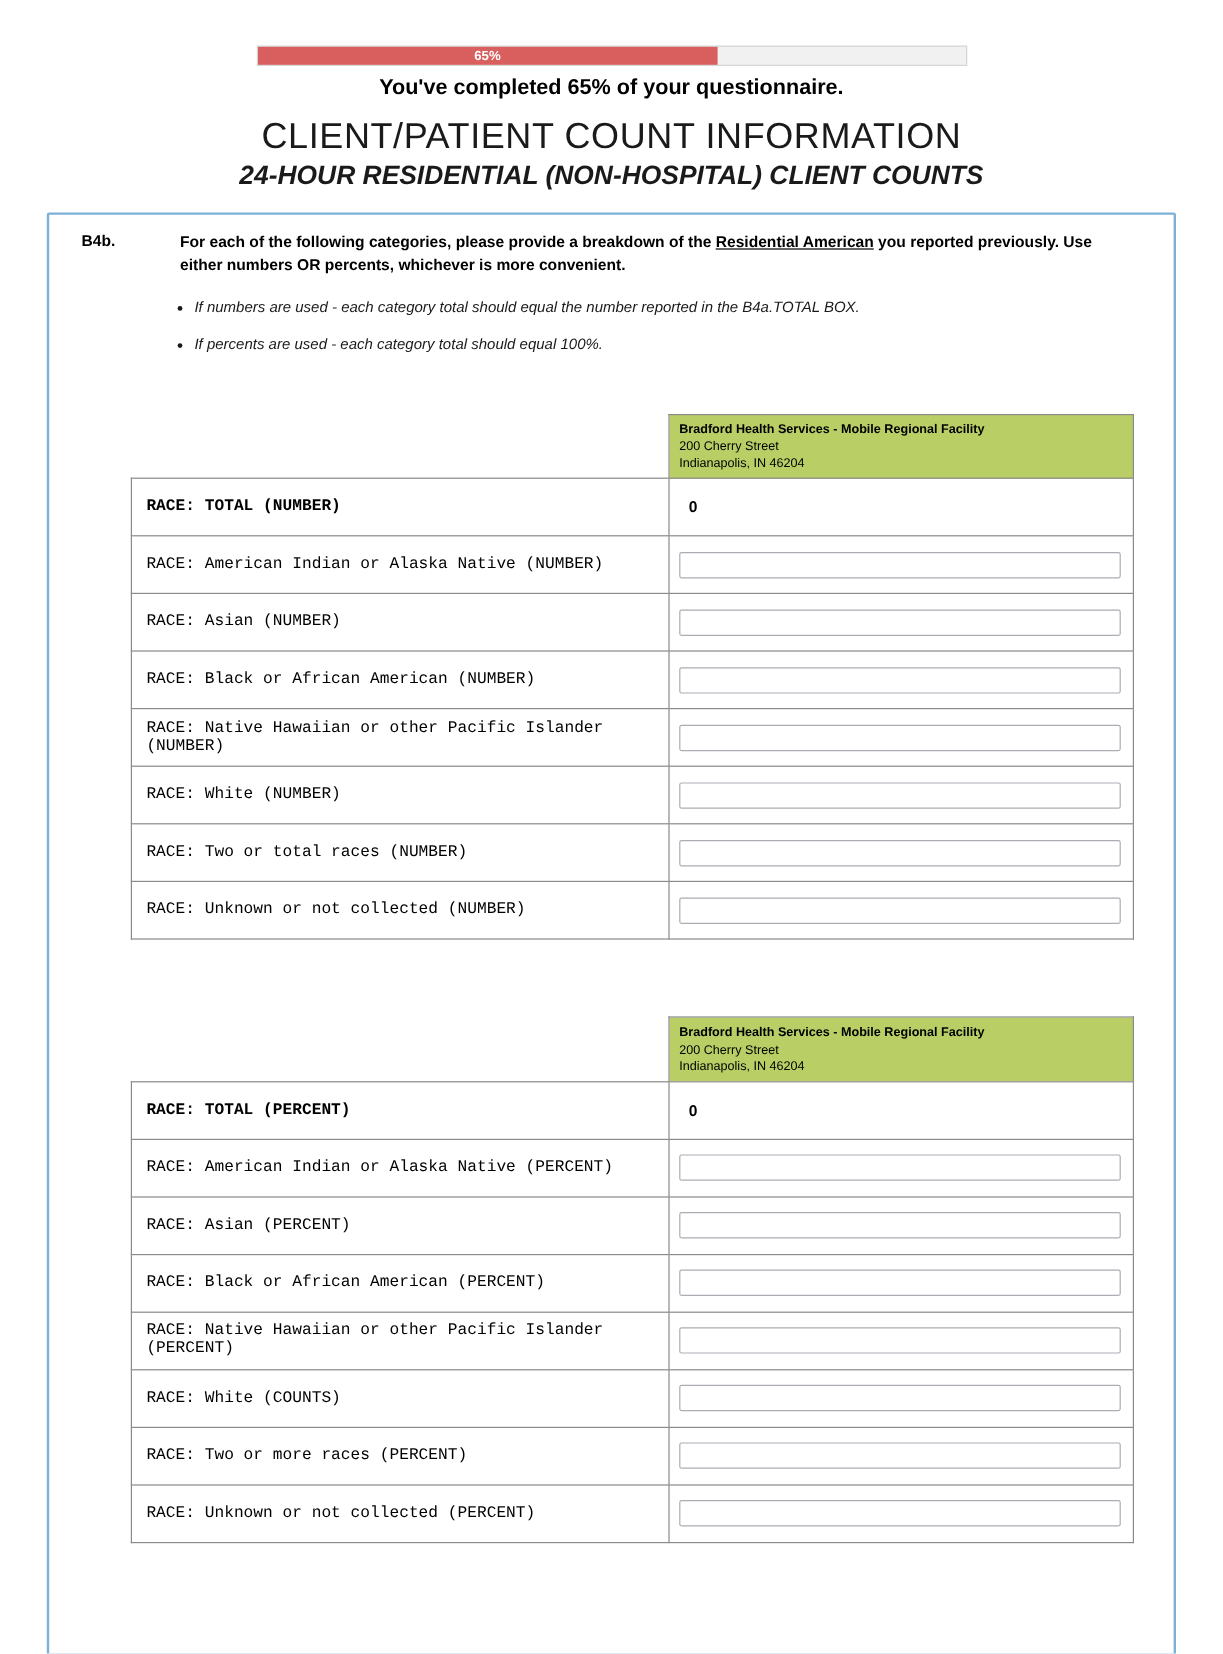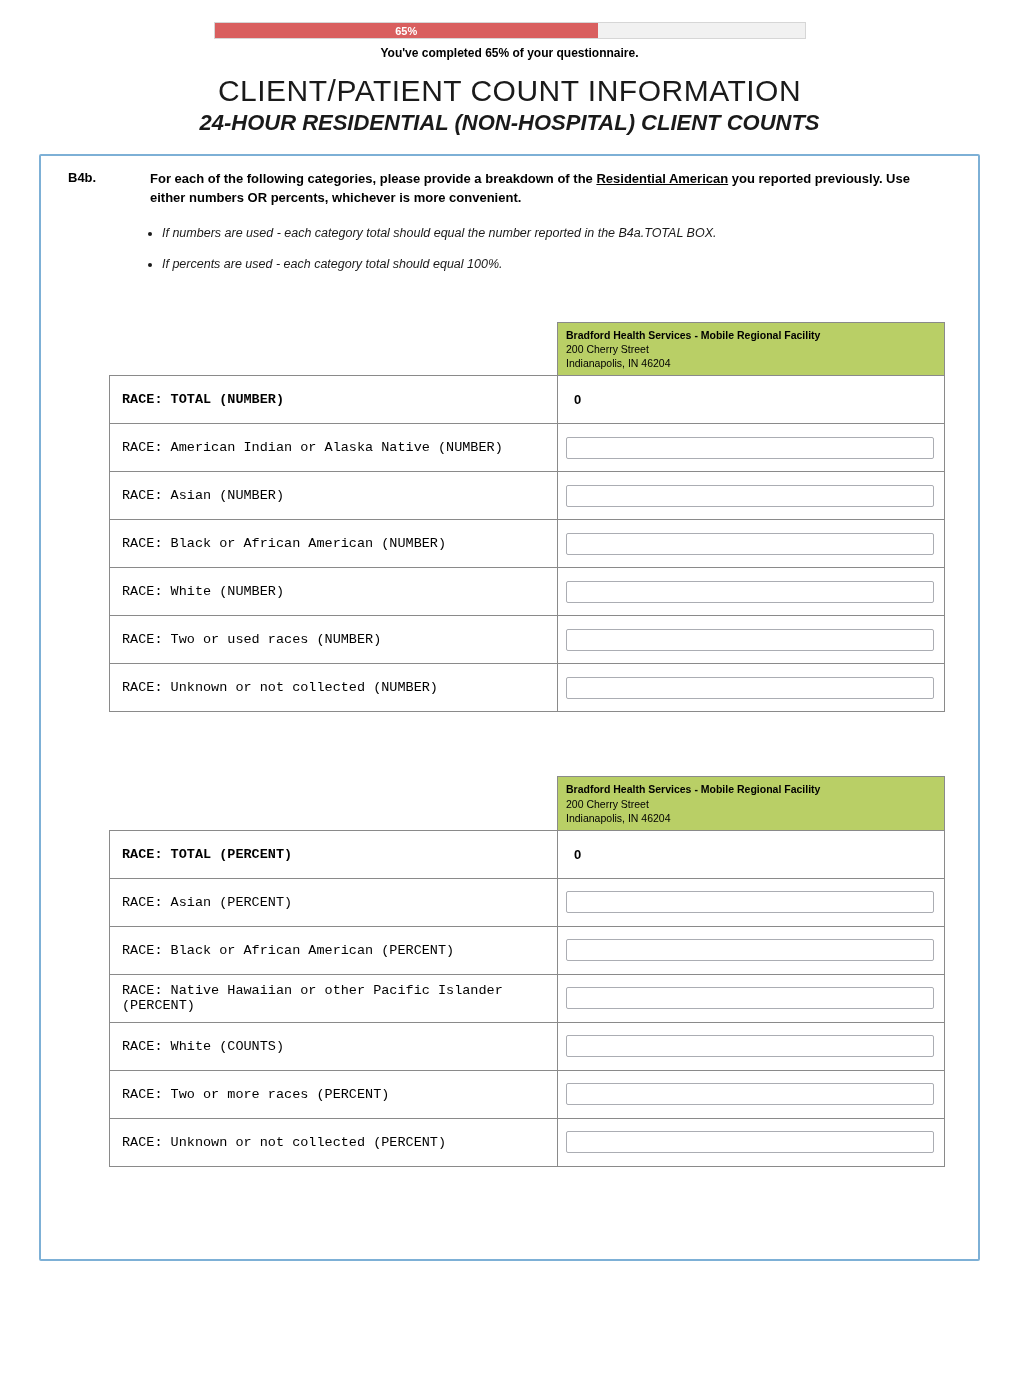--- a/index.html
+++ b/index.html
@@ -10,21 +10,21 @@
     color: #000;
   }
   body {
     width: 1019px;
     height: 1378px;
     position: relative;
     overflow: hidden;
   }
 
   
-  .progress-area { padding-top: 22px; }
+  .progress-area { padding-top: 38px; }
   .progress-track {
     width: 590px;
     height: 15px;
     margin: 0 auto;
     background: #f1f1f1;
     border: 1px solid #d6d6d6;
     position: relative;
   }
   .progress-fill {
     height: 100%;
@@ -33,21 +33,21 @@
     align-items: center;
     justify-content: center;
   }
   .progress-fill span {
     color: #ffffff;
     font-size: 11px;
     font-weight: bold;
   }
   .progress-message {
     text-align: center;
-    font-size: 12px;
+    font-size: 18px;
     font-weight: bold;
     margin-top: 7px;
   }
 
   
   h1 {
     margin: 14px 0 1px 0;
     text-align: center;
     font-size: 30px;
     font-weight: normal;
@@ -209,25 +209,29 @@
         </tr>
         <tr>
           <td class="label">RACE: Asian (NUMBER)</td>
           <td class="value"><input type="text" style=""></td>
         </tr>
         <tr>
           <td class="label">RACE: Black or African American (NUMBER)</td>
           <td class="value"><input type="text" style=""></td>
         </tr>
         <tr>
+          <td class="label">RACE: Native Hawaiian or other Pacific Islander (NUMBER)</td>
+          <td class="value"><input type="text" style=""></td>
+        </tr>
+        <tr>
           <td class="label">RACE: White (NUMBER)</td>
           <td class="value"><input type="text" style=""></td>
         </tr>
         <tr>
-          <td class="label">RACE: Two or used races (NUMBER)</td>
+          <td class="label">RACE: Two or total races (NUMBER)</td>
           <td class="value"><input type="text" style=""></td>
         </tr>
         <tr>
           <td class="label">RACE: Unknown or not collected (NUMBER)</td>
           <td class="value"><input type="text" style=""></td>
         </tr>
       </tbody>
   </table>
 
   <table class="race-table second">
@@ -246,20 +250,24 @@
       </tr>
       <tr>
         <td class="label total">RACE: TOTAL (PERCENT)</td>
         <td class="value">
           <span class="total-value">0</span>
         </td>
       </tr>
     </tbody>
     <tbody>
         <tr>
+          <td class="label">RACE: American Indian or Alaska Native (PERCENT)</td>
+          <td class="value"><input type="text" style=""></td>
+        </tr>
+        <tr>
           <td class="label">RACE: Asian (PERCENT)</td>
           <td class="value"><input type="text" style=""></td>
         </tr>
         <tr>
           <td class="label">RACE: Black or African American (PERCENT)</td>
           <td class="value"><input type="text" style=""></td>
         </tr>
         <tr>
           <td class="label">RACE: Native Hawaiian or other Pacific Islander (PERCENT)</td>
           <td class="value"><input type="text" style=""></td>

